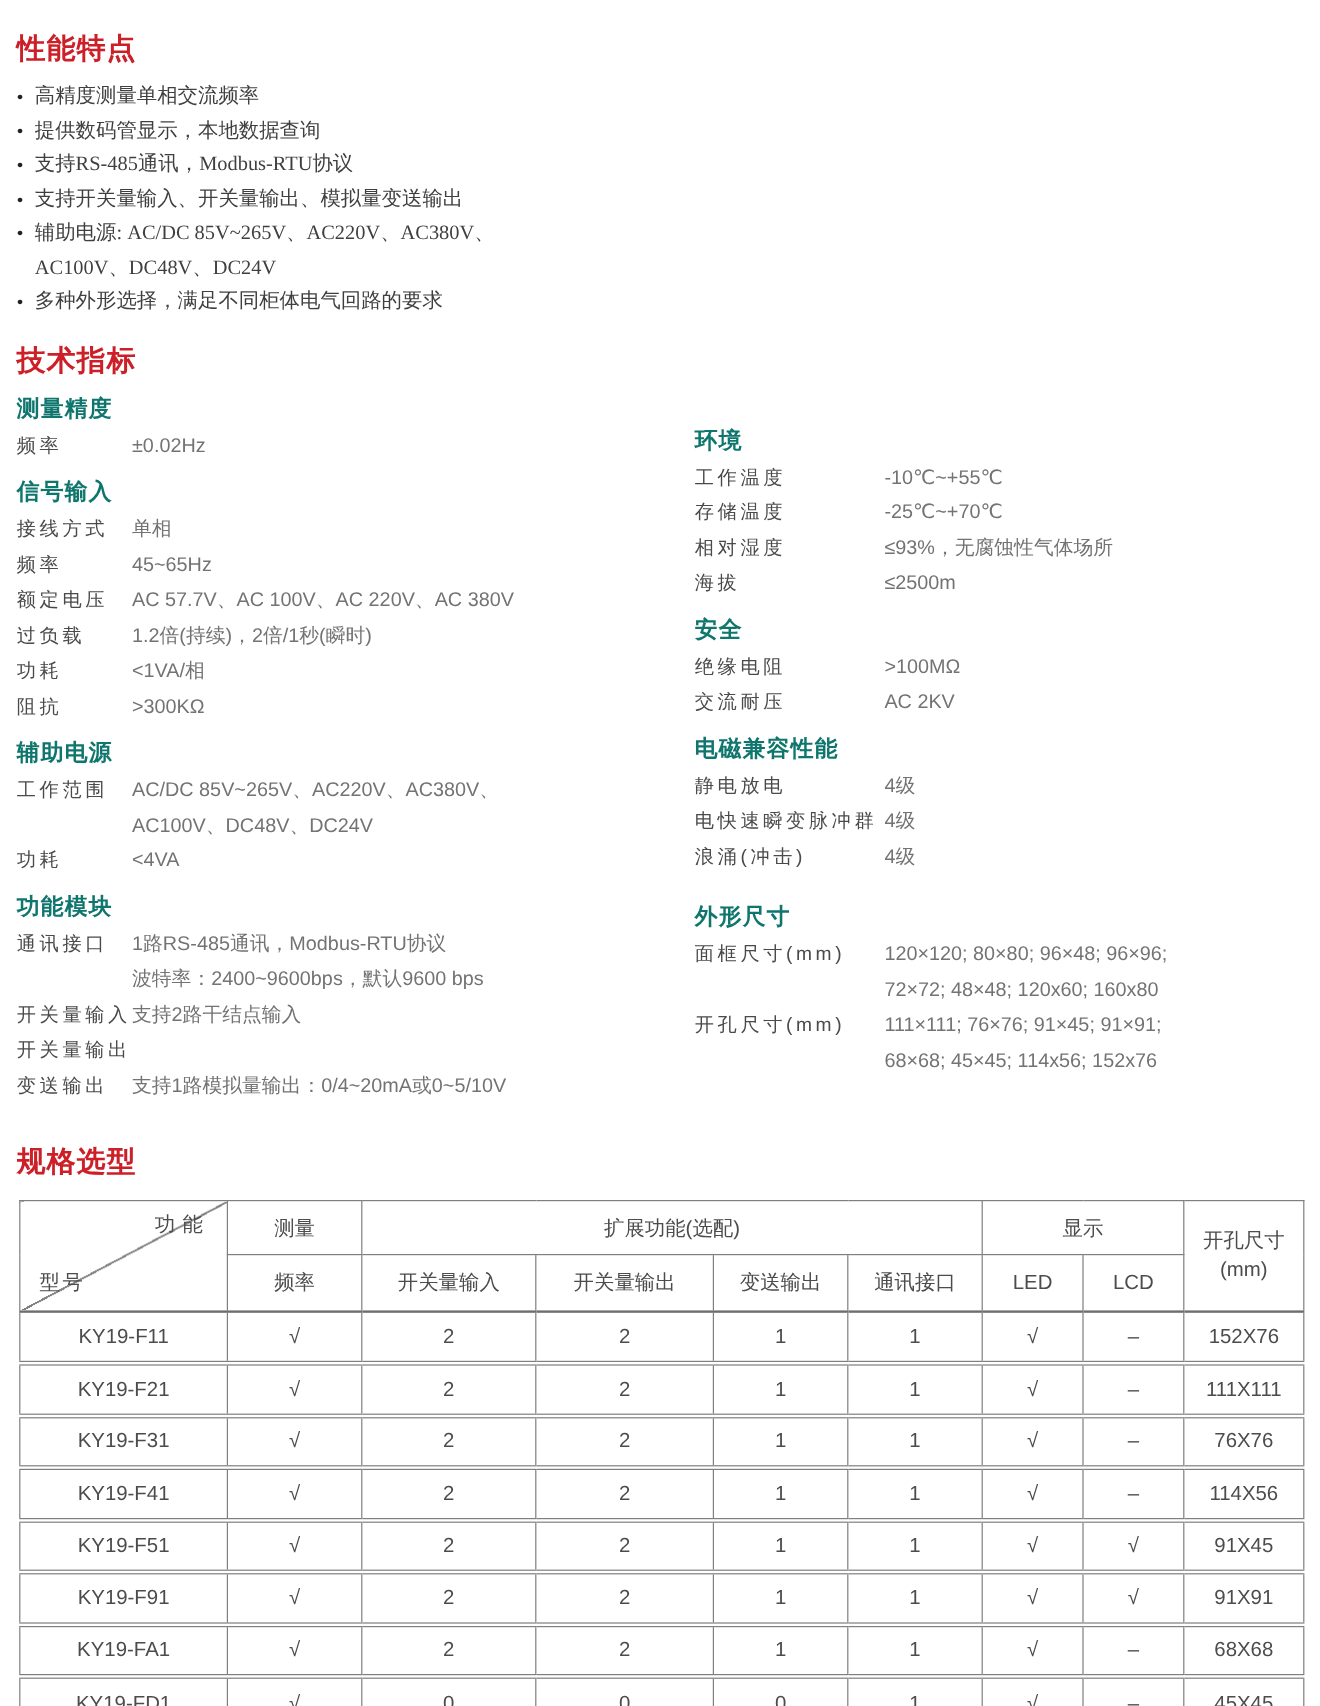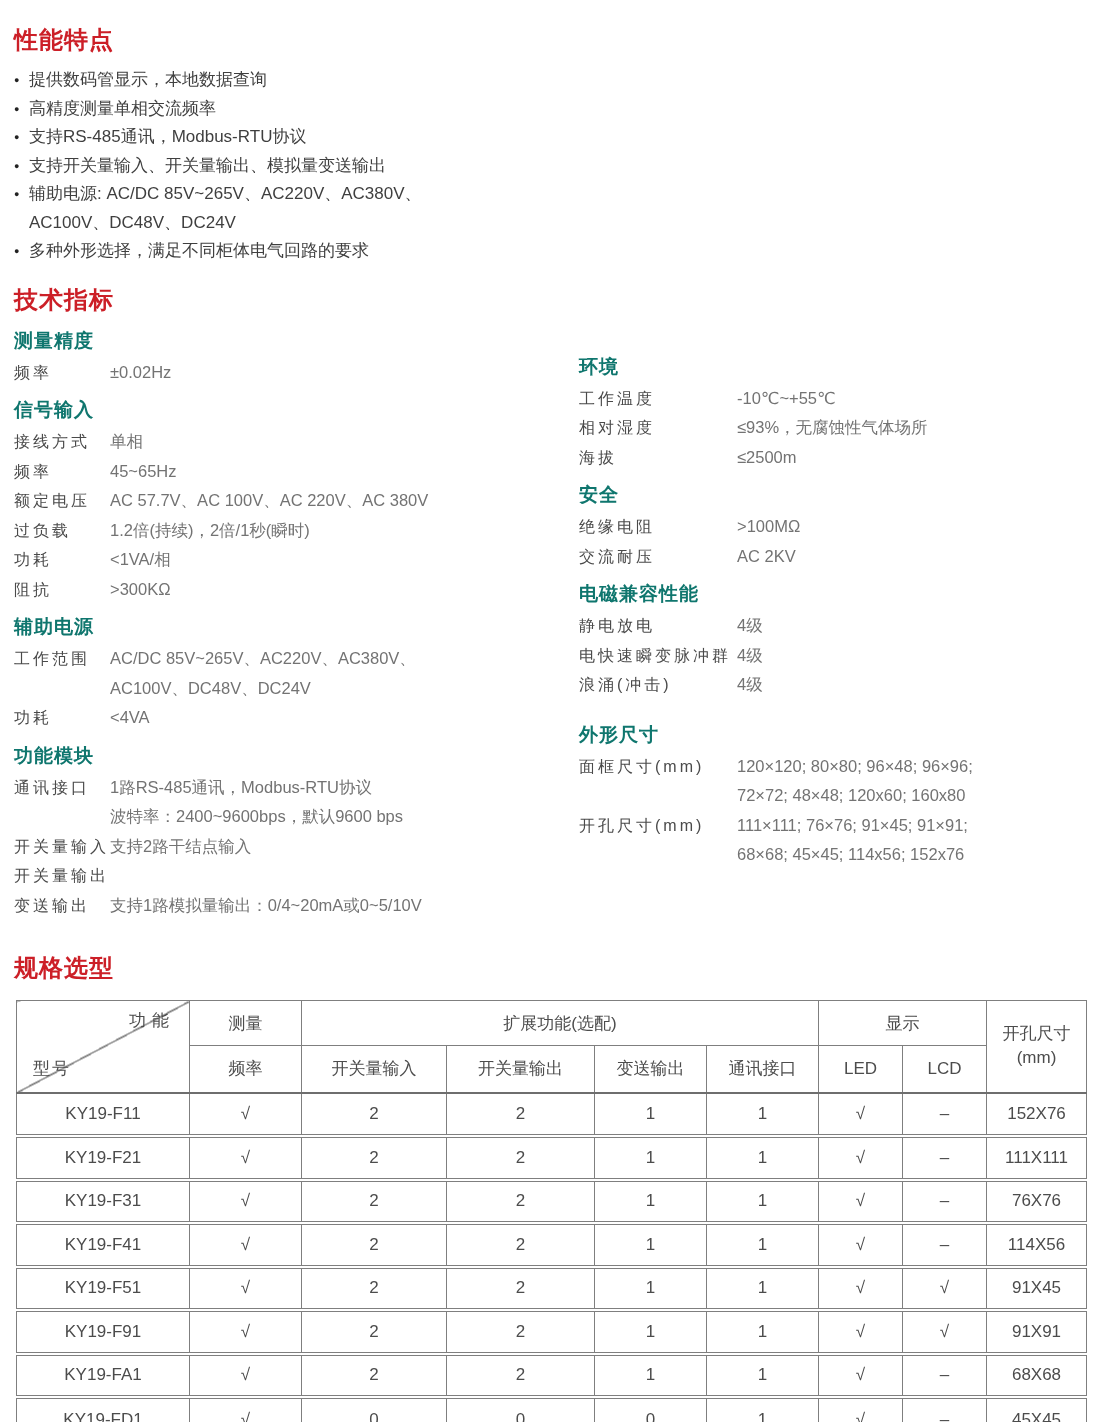--- a/index.html
+++ b/index.html
@@ -14,21 +14,21 @@
   .page { padding: 24px 16px 0 14px; }
 
   .red-title {
     color: #cc1f27;
     font-size: 24px;
     font-weight: bold;
     letter-spacing: 1px;
   }
 
   
-  .features { margin-bottom: 18px; }
+  .features { margin-bottom: 18px; font-family: Liberation Serif, serif; }
   .features .red-title { margin-bottom: 10px; }
   .feature-list { list-style: none; }
   .feature-list li {
     position: relative;
     padding-left: 15px;
     font-size: 17px;
     line-height: 28.5px;
     color: #3f3f3f;
     white-space: pre-line;
   }
@@ -111,22 +111,22 @@
   .check { font-size: 18px; color: #5a5a5a; }
 </style>
 </head>
 <body>
 
 <div class="page">
 
   <section class="features">
     <h2 class="red-title">性能特点</h2>
     <ul class="feature-list">
+      <li>高精度测量单相交流频率</li>
       <li>提供数码管显示，本地数据查询</li>
-      <li>高精度测量单相交流频率</li>
       <li>支持RS-485通讯，Modbus-RTU协议</li>
       <li>支持开关量输入、开关量输出、模拟量变送输出</li>
       <li>辅助电源: AC/DC 85V~265V、AC220V、AC380V、
 AC100V、DC48V、DC24V</li>
       <li>多种外形选择，满足不同柜体电气回路的要求</li>
     </ul>
   </section>
 
   <section class="tech">
     <h2 class="red-title">技术指标</h2>
@@ -204,20 +204,24 @@
         </div>
       </div>
 
       <div class="tech-col-right">
 
         <div class="spec-group">
           <div class="spec-group-title">环境</div>
           <div class="spec-row">
             <span class="spec-label">工作温度</span>
             <span class="spec-value">-10℃~+55℃</span>
+          </div>
+          <div class="spec-row">
+            <span class="spec-label">存储温度</span>
+            <span class="spec-value">-25℃~+70℃</span>
           </div>
           <div class="spec-row">
             <span class="spec-label">相对湿度</span>
             <span class="spec-value">≤93%，无腐蚀性气体场所</span>
           </div>
           <div class="spec-row">
             <span class="spec-label">海拔</span>
             <span class="spec-value">≤2500m</span>
           </div>
         </div>

